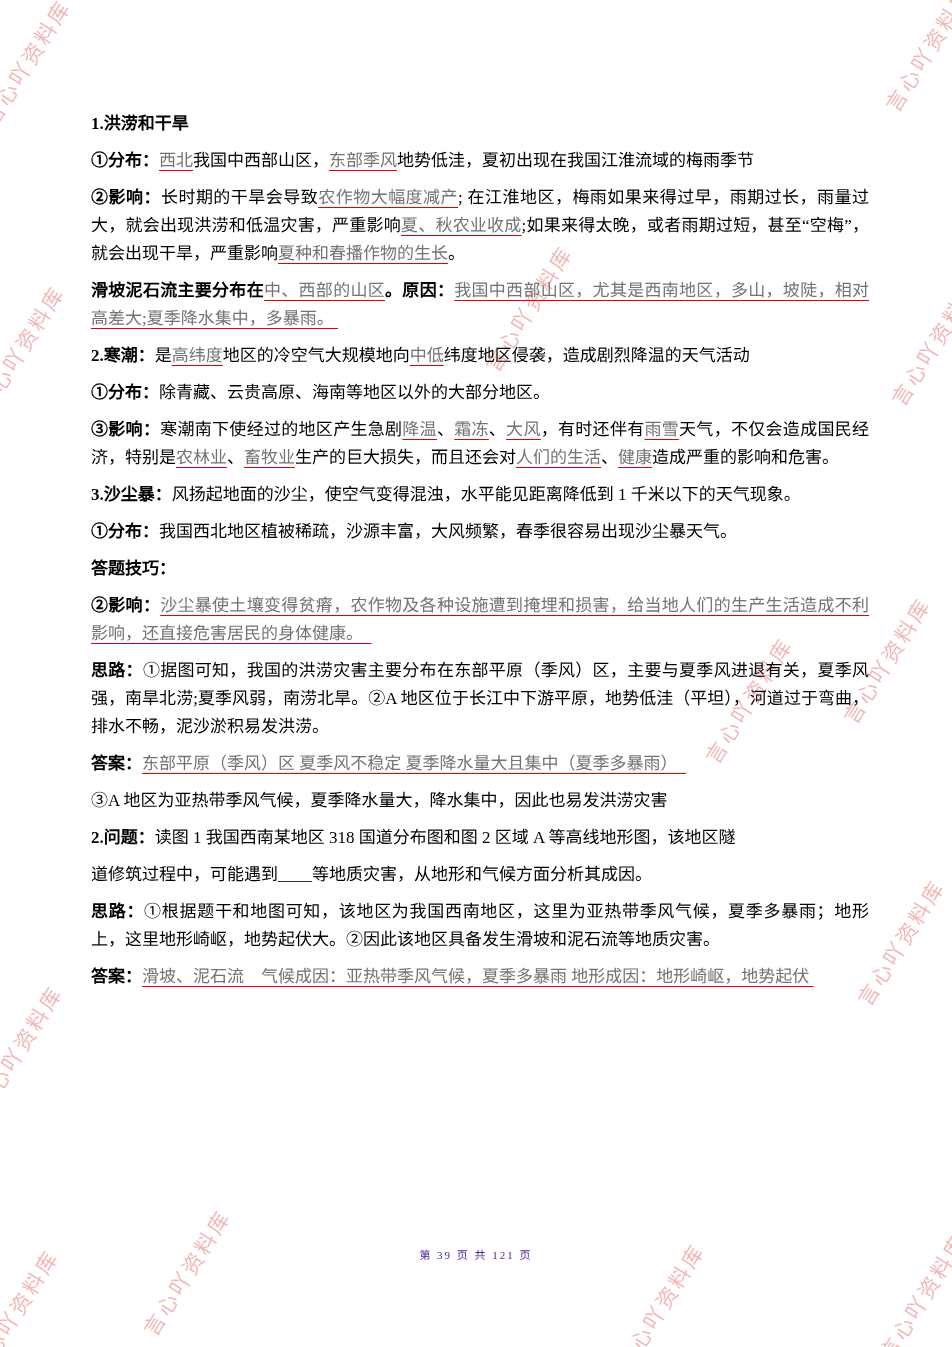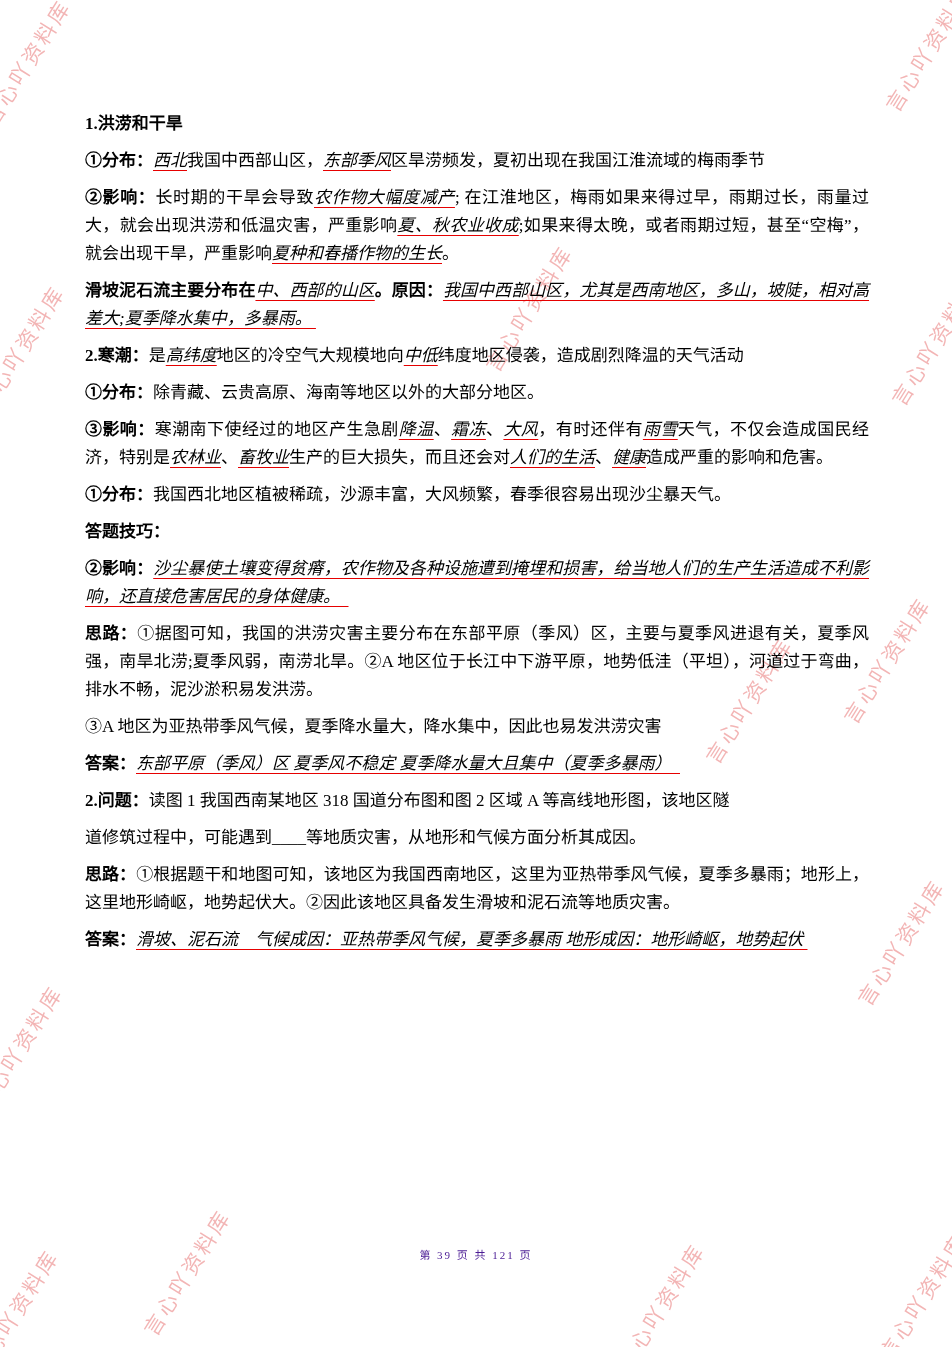--- a/index.html
+++ b/index.html
@@ -29,37 +29,36 @@
     opacity: 0.5;
     transform: translate(-50%,-50%) rotate(-58deg);
   }
   .content {
     position: absolute;
     left: 85px; top: 110px;
     width: 784px;
     z-index: 1;
   }
   .para {
-    margin: 0 0 9px 0;
+    margin: 0 0 9px 6px;
     font-size: 17px;
     line-height: 28px;
     color: #000000;
     text-align: justify;
     white-space: pre-wrap;
     word-break: break-all;
   }
   .run-b { font-weight: 700; }
   .run-n { font-weight: 400; }
   .run-r {
-    color: #000000;
+    color: #737373;
     text-decoration: underline;
     text-decoration-color: #e60000;
     text-decoration-thickness: 1px;
     text-underline-offset: 4px;
-    font-style: italic;
   }
   .footer {
     position: absolute;
     top: 1246px; left: 0;
     width: 100%;
     text-align: center;
     font-size: 11px;
     letter-spacing: 2px;
     color: #4c1d95;
     z-index: 1;
@@ -79,32 +78,33 @@
       <span class="wm" style="left: 748px; top: 700px;">言心吖资料库</span>
       <span class="wm" style="left: 18px; top: 1048px;">言心吖资料库</span>
       <span class="wm" style="left: 900px; top: 942px;">言心吖资料库</span>
       <span class="wm" style="left: 186px; top: 1272px;">言心吖资料库</span>
       <span class="wm" style="left: 660px; top: 1306px;">言心吖资料库</span>
       <span class="wm" style="left: 922px; top: 1296px;">言心吖资料库</span>
       <span class="wm" style="left: 14px; top: 1312px;">言心吖资料库</span>
     </div>
   <div class="content">
       <p class="para"><span class="run-b">1.洪涝和干旱</span></p>
-      <p class="para"><span class="run-b">①分布：</span><span class="run-r">西北</span><span class="run-n">我国中西部山区，</span><span class="run-r">东部季风</span><span class="run-n">区旱涝频发，夏初出现在我国江淮流域的梅雨季节</span></p>
+      <p class="para"><span class="run-b">①分布：</span><span class="run-r">西北</span><span class="run-n">我国中西部山区，</span><span class="run-r">东部季风</span><span class="run-n">地势低洼，夏初出现在我国江淮流域的梅雨季节</span></p>
       <p class="para"><span class="run-b">②影响：</span><span class="run-n">长时期的干旱会导致</span><span class="run-r">农作物大幅度减产</span><span class="run-n">; 在江淮地区，梅雨如果来得过早，雨期过长，雨量过大，就会出现洪涝和低温灾害，严重影响</span><span class="run-r">夏、秋农业收成</span><span class="run-n">;如果来得太晚，或者雨期过短，甚至“空梅”，就会出现干旱，严重影响</span><span class="run-r">夏种和春播作物的生长</span><span class="run-n">。</span></p>
       <p class="para"><span class="run-b">滑坡泥石流主要分布在</span><span class="run-r">中、西部的山区</span><span class="run-b">。原因：</span><span class="run-r">我国中西部山区，尤其是西南地区，多山，坡陡，相对高差大;夏季降水集中，多暴雨。 </span></p>
       <p class="para"><span class="run-b">2.寒潮：</span><span class="run-n">是</span><span class="run-r">高纬度</span><span class="run-n">地区的冷空气大规模地向</span><span class="run-r">中低</span><span class="run-n">纬度地区侵袭，造成剧烈降温的天气活动</span></p>
       <p class="para"><span class="run-b">①分布：</span><span class="run-n">除青藏、云贵高原、海南等地区以外的大部分地区。</span></p>
       <p class="para"><span class="run-b">③影响：</span><span class="run-n">寒潮南下使经过的地区产生急剧</span><span class="run-r">降温</span><span class="run-n">、</span><span class="run-r">霜冻</span><span class="run-n">、</span><span class="run-r">大风</span><span class="run-n">，有时还伴有</span><span class="run-r">雨雪</span><span class="run-n">天气，不仅会造成国民经济，特别是</span><span class="run-r">农林业</span><span class="run-n">、</span><span class="run-r">畜牧业</span><span class="run-n">生产的巨大损失，而且还会对</span><span class="run-r">人们的生活</span><span class="run-n">、</span><span class="run-r">健康</span><span class="run-n">造成严重的影响和危害。</span></p>
+      <p class="para"><span class="run-b">3.沙尘暴：</span><span class="run-n">风扬起地面的沙尘，使空气变得混浊，水平能见距离降低到 1 千米以下的天气现象。</span></p>
       <p class="para"><span class="run-b">①分布：</span><span class="run-n">我国西北地区植被稀疏，沙源丰富，大风频繁，春季很容易出现沙尘暴天气。</span></p>
       <p class="para"><span class="run-b">答题技巧：</span></p>
       <p class="para"><span class="run-b">②影响：</span><span class="run-r">沙尘暴使土壤变得贫瘠，农作物及各种设施遭到掩埋和损害，给当地人们的生产生活造成不利影响，还直接危害居民的身体健康。  </span></p>
       <p class="para"><span class="run-b">思路：</span><span class="run-n">①据图可知，我国的洪涝灾害主要分布在东部平原（季风）区，主要与夏季风进退有关，夏季风强，南旱北涝;夏季风弱，南涝北旱。②A 地区位于长江中下游平原，地势低洼（平坦），河道过于弯曲，排水不畅，泥沙淤积易发洪涝。</span></p>
+      <p class="para"><span class="run-b">答案：</span><span class="run-r">东部平原（季风）区 夏季风不稳定 夏季降水量大且集中（夏季多暴雨）  </span></p>
       <p class="para"><span class="run-n">③A 地区为亚热带季风气候，夏季降水量大，降水集中，因此也易发洪涝灾害</span></p>
-      <p class="para"><span class="run-b">答案：</span><span class="run-r">东部平原（季风）区 夏季风不稳定 夏季降水量大且集中（夏季多暴雨）  </span></p>
       <p class="para"><span class="run-b">2.问题：</span><span class="run-n">读图 1 我国西南某地区 318 国道分布图和图 2 区域 A 等高线地形图，该地区隧</span></p>
       <p class="para"><span class="run-n">道修筑过程中，可能遇到____等地质灾害，从地形和气候方面分析其成因。</span></p>
       <p class="para"><span class="run-b">思路：</span><span class="run-n">①根据题干和地图可知，该地区为我国西南地区，这里为亚热带季风气候，夏季多暴雨；地形上，这里地形崎岖，地势起伏大。②因此该地区具备发生滑坡和泥石流等地质灾害。</span></p>
       <p class="para"><span class="run-b">答案：</span><span class="run-r">滑坡、泥石流　气候成因：亚热带季风气候，夏季多暴雨 地形成因：地形崎岖，地势起伏 </span></p>
     </div>
   <div class="footer">
     <span>第 39 页 共 121 页</span>
   </div>
 </div>
 

